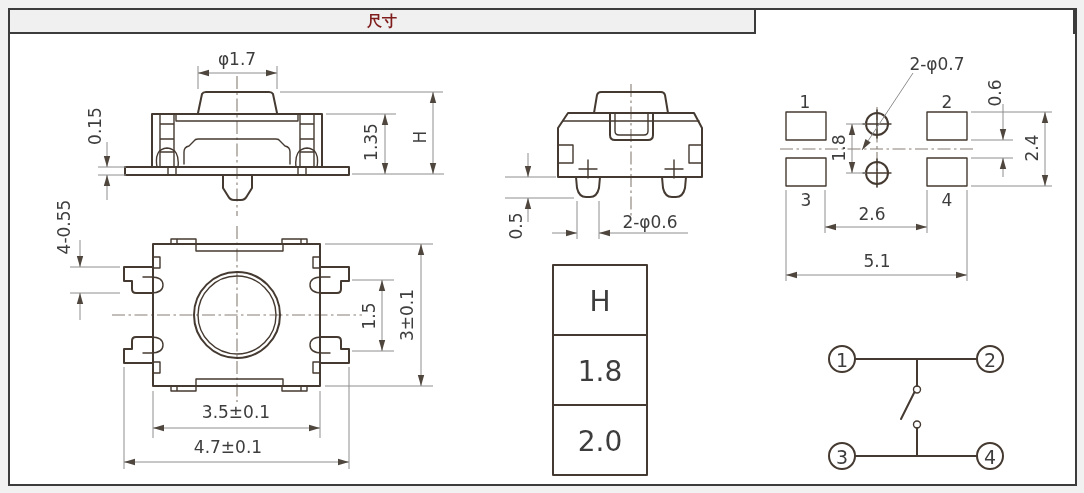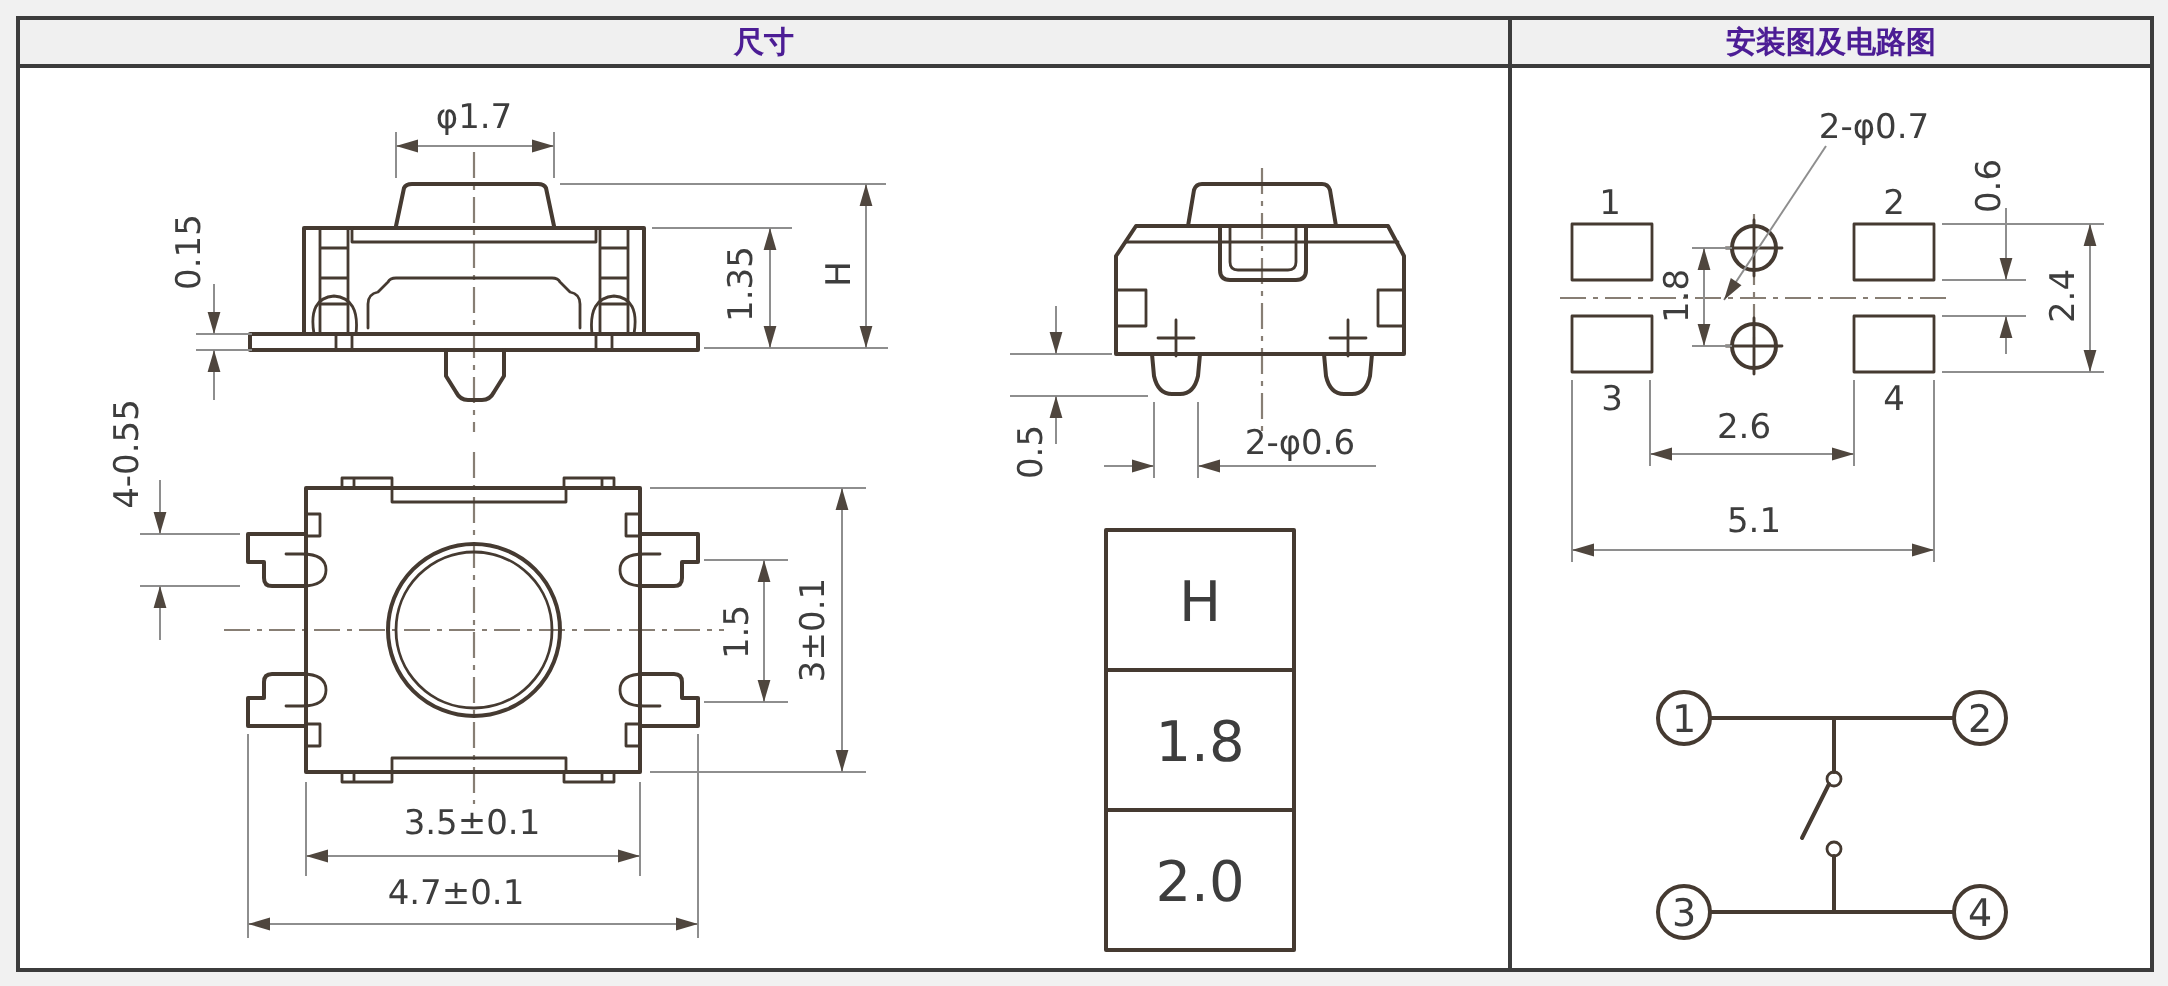--- a/index.html
+++ b/index.html
@@ -2,42 +2,39 @@
 <html><head>
 <meta charset="utf-8">
 <style>
   html,body{margin:0;padding:0;}
   .page{position:relative;width:1084px;height:493px;background:#f1f1f1;
         font-family:"DejaVu Sans",sans-serif;overflow:hidden;}
   .frame{position:absolute;left:8px;top:8px;width:1065px;height:474px;
          border:2px solid #3c3c3c;display:grid;
          grid-template-columns:746px 1fr;grid-template-rows:24px 1fr;background:#fff;}
   .hdr{background:#f0f0f0;border-bottom:2px solid #3c3c3c;display:flex;
-       align-items:center;justify-content:center;font-size:15px;font-weight:bold;color:#4c1d95;}
+       align-items:center;justify-content:center;font-size:15px;font-weight:bold;color:#7f1d1d;}
   .hdr-left,.body-left{border-right:2px solid #3c3c3c;}
   .body{background:#ffffff;}
   svg.overlay{position:absolute;left:0;top:0;pointer-events:none;}
   .ol{stroke:#453a31;stroke-width:2;fill:none;stroke-linejoin:round;stroke-linecap:round;}
   .th{stroke:#453a31;stroke-width:1.4;fill:none;stroke-linejoin:round;stroke-linecap:round;}
   .dl{stroke:#8e8e8e;stroke-width:1;fill:none;}
   .cl{stroke:#877e74;stroke-width:1.1;fill:none;stroke-dasharray:13 3.5 2.5 3.5;}
   text.dim{font-size:17px;fill:#3d3d3d;text-anchor:middle;dominant-baseline:central;}
   text.tbl{font-size:28px;fill:#3d3d3d;text-anchor:middle;dominant-baseline:central;}
   text.pin{font-size:19px;fill:#3d3d3d;text-anchor:middle;dominant-baseline:central;}
 </style>
 </head>
 <body>
 
 <div class="page">
   <div class="frame">
     <div class="hdr hdr-left">
       <span>尺寸</span>
-    </div>
-    <div class="hdr">
-      <span>安装图及电路图</span>
     </div>
     <div class="body body-left"></div>
     <div class="body"></div>
   </div>
 
   <svg class="overlay" width="1084" height="493" viewBox="0 0 1084 493">
     <defs>
       <marker id="arr" viewBox="0 0 12 8" refX="11.5" refY="4" markerWidth="12" markerHeight="8" orient="auto-start-reverse">
         <path d="M0.5,0.8 L11.5,4 L0.5,7.2 Z" fill="#4f463e"></path>
       </marker>

